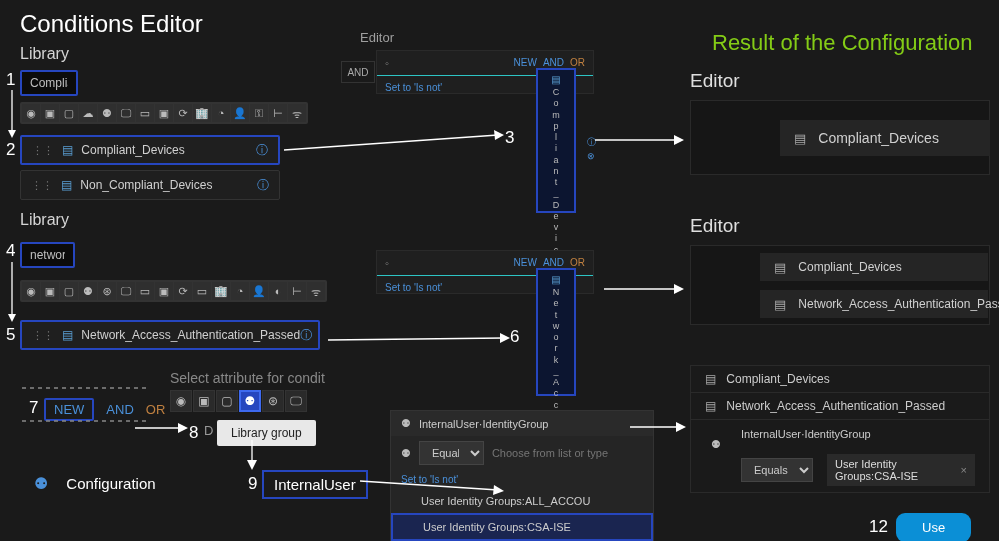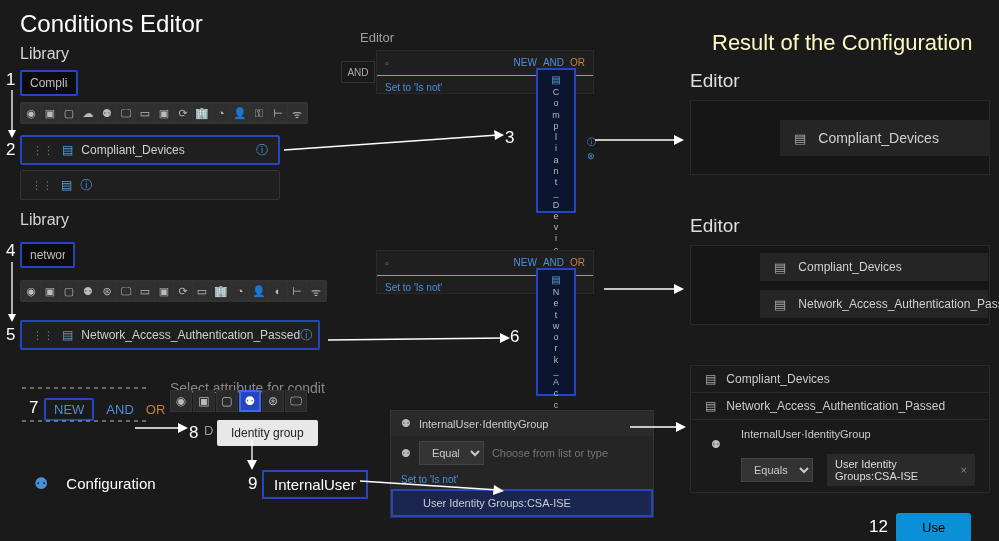--- a/index.html
+++ b/index.html
@@ -30,21 +30,21 @@
       font-size: 13px;
       color: #9f9f9f;
     }
     
     .result-title {
       position: absolute;
       top: 30px;
       left: 712px;
       font-size: 22px;
       font-weight: 400;
-      color: #fef9c3;
+      color: #84cc16;
     }
     
     .editor-label-right1 {
       position: absolute;
       top: 70px;
       left: 690px;
       font-size: 19px;
       color: #dfdfdf;
     }
     
@@ -377,25 +377,25 @@
       color: #ddd;
       display: flex;
       align-items: center;
       gap: 6px;
     }
     .final-result .val-chip .x { color: #888; cursor: pointer; }
     
     .use-btn {
       position: absolute;
       background: #0b8fd6;
-      color: #000000;
+      color: #ffffff;
       border: none;
       padding: 7px 26px;
       font-size: 13px;
-      border-radius: 3px;
+      border-radius: 9px;
       cursor: pointer;
     }
   </style>
 </head>
 <body>
 
 <h1 class="main-title">Conditions Editor</h1>
 <div class="editor-label-top">Editor</div>
 <h2 class="result-title">Result of the Configuration</h2>
 <div class="editor-label-right1">Editor</div>
@@ -438,20 +438,21 @@
 <div class="library-item highlighted" style="top:135px;left:20px;width:260px">
   <span class="drag-handle">⋮⋮</span>
   <span class="doc-icon">▤</span>
   <span class="name">Compliant_Devices</span>
   <span class="info-icon">ⓘ</span>
 </div>
 
 <div class="library-item" style="top:170px;left:20px;width:260px">
   <span class="drag-handle">⋮⋮</span>
   <span class="doc-icon">▤</span>
+  <span class="name">Non_Compliant_Devices</span>
   <span class="info-icon">ⓘ</span>
 </div>
 
 <input class="search-input" style="top: 242px; left: 20px; width: 55px;" value="network">
 
 <div class="toolbar" style="top:280px;left:20px">
   <div class="ticon">◉</div>
   <div class="ticon">▣</div>
   <div class="ticon">▢</div>
   <div class="ticon">⚉</div>
@@ -581,32 +582,32 @@
     </div>
   </div>
 </div>
 
 <div class="newandor" style="top:397px;left:44px">
   <span class="new">NEW</span>
   <span class="and">AND</span>
   <span class="or">OR</span>
 </div>
 
-<div class="select-attr-label" style="top:380px;left:170px">Select attribute for condit</div>
+<div class="select-attr-label" style="top:370px;left:170px">Select attribute for condit</div>
 
 <div class="attr-toolbar" style="top:390px;left:170px">
   <div class="aicon">◉</div>
   <div class="aicon">▣</div>
   <div class="aicon">▢</div>
   <div class="aicon selected">⚉</div>
   <div class="aicon">⊛</div>
   <div class="aicon">🖵</div>
 </div>
 
-<div class="tooltip" style="top:420px;left:217px">Identity group</div>
+<div class="tooltip" style="top:420px;left:217px">Library group</div>
 
 <div style="position:absolute;top:423px;left:204px;color:#999;font-size:13px">D</div>
 
 <div class="internal-user-row" style="top:474px;left:34px">
   <span class="users-icon">⚉</span>
   <span>Configuration</span>
 </div>
 
 <div class="identity-group-box" style="top:470px;left:262px">InternalUser</div>
 
@@ -614,20 +615,21 @@
   <div class="header" style="display:flex;align-items:center;gap:8px">
     <span style="color:#bbb">⚉</span>
     <span>InternalUser·IdentityGroup</span>
   </div>
   <div class="row">
     <span style="color:#bbb">⚉</span>
     <select class="equals-select"><option>Equals</option></select>
     <input class="choose-input" placeholder="Choose from list or type" style="">
   </div>
   <div class="set-link">Set to 'Is not'</div>
+  <div class="option">User Identity Groups:ALL_ACCOU</div>
   <div class="option selected">User Identity Groups:CSA-ISE</div>
 
 </div>
 
 <button class="use-btn" style="top:513px;left:896px">Use</button>
 
 <svg class="arrow" style="top:0;left:0;width:999px;height:541px">
 
   <line x1="12" y1="90" x2="12" y2="132" class="arrow-line"></line>
   <polygon points="12,138 8,130 16,130" class="arrow-head"></polygon>

